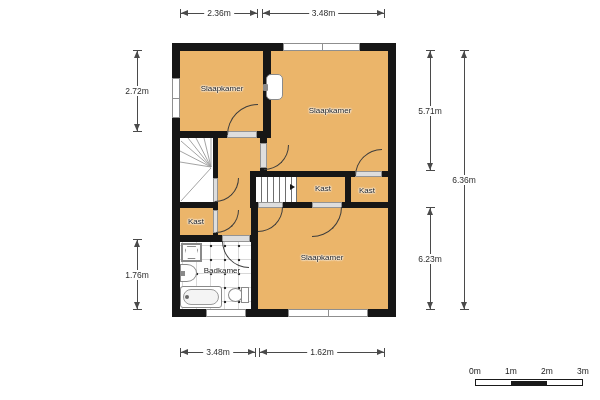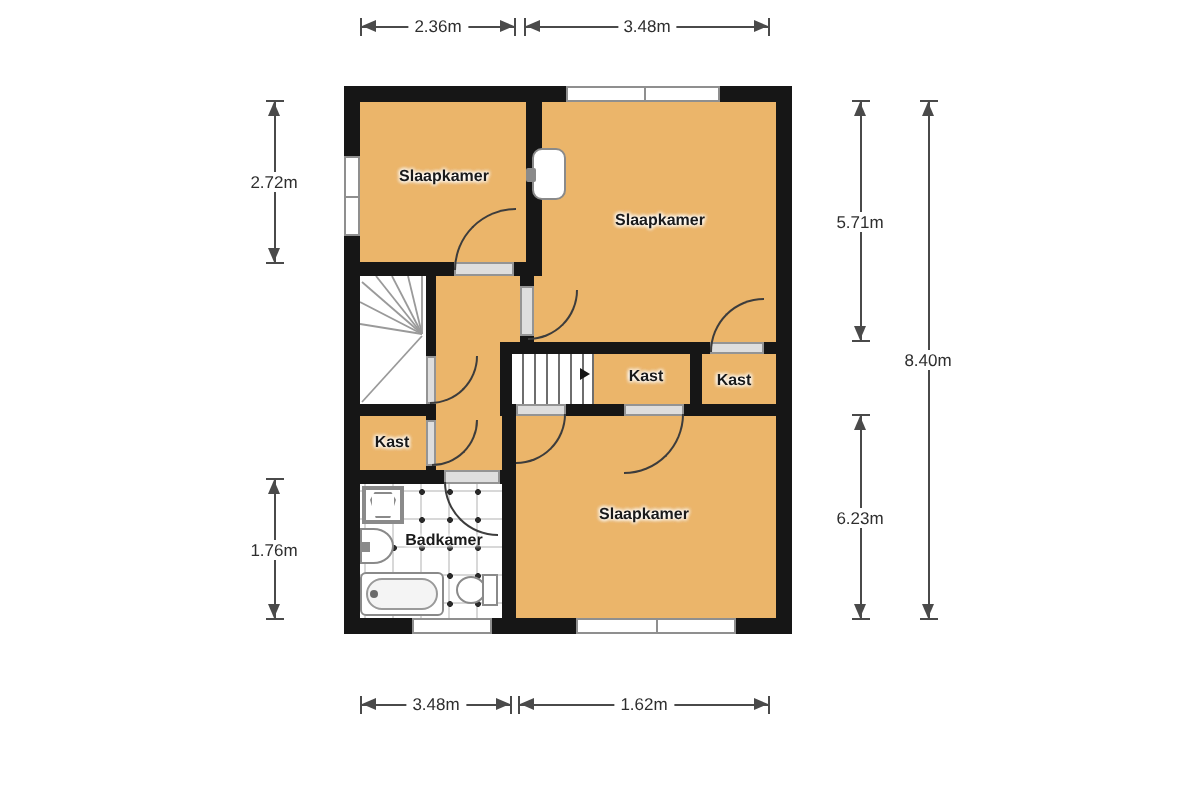--- a/index.html
+++ b/index.html
@@ -54,21 +54,21 @@
   .bathtub{left:180px;top:286px;width:42px;height:22px;border-radius:3px;}
   .bathtub .inner{position:absolute;left:2px;top:2px;right:2px;bottom:2px;border:1px solid #9a9a9a;border-radius:8px;background:#f4f4f4;}
   .bathtub .faucet{position:absolute;left:4px;top:8px;width:4px;height:4px;border-radius:50%;background:#6a6a6a;}
   .toilet-bowl{left:228px;top:288px;width:15px;height:14px;border-radius:50%;}
   .toilet-tank{left:241px;top:287px;width:8px;height:16px;}
   .sink-bedroom{left:266px;top:74px;width:17px;height:26px;border-radius:5px;}
   .sink-bedroom .tap{position:absolute;left:-4px;top:9px;width:5px;height:7px;background:#8a8a8a;border-radius:1px;}
 
   
   .room-label{transform:translate(-50%,-50%);font-size:8px;color:#1a1a1a;white-space:nowrap;
-     text-shadow:0 0 2px #fff,0 0 2px #fff,0 0 2px #fff,0 0 2px #fff;z-index:30;font-weight:bold;}
+     text-shadow:0 0 2px #fff,0 0 2px #fff,0 0 2px #fff,0 0 2px #fff;z-index:30;}
 
   
   .dim{z-index:20;}
   .dim .dline-h{position:absolute;left:0;right:0;top:0;height:1px;background:#4a4a4a;}
   .dim .dline-v{position:absolute;top:0;bottom:0;left:0;width:1px;background:#4a4a4a;}
   .dim .tick{position:absolute;background:#4a4a4a;}
   .dim.h .tick.l{left:0;top:-4px;width:1px;height:9px;}
   .dim.h .tick.r{right:0;top:-4px;width:1px;height:9px;}
   .dim.v .tick.t{top:0;left:-4px;height:1px;width:9px;}
   .dim.v .tick.b{bottom:0;left:-4px;height:1px;width:9px;}
@@ -253,17 +253,25 @@
     <span class="arr t"></span>
       <span class="arr b"></span>
     <span class="dlabel">6.23m</span>
   </div>
   <div class="abs dim v" style="left:464px;top:50px;height:260px">
     <span class="dline-v"></span>
       <span class="tick t"></span>
       <span class="tick b"></span>
     <span class="arr t"></span>
       <span class="arr b"></span>
-    <span class="dlabel">8.40m</span>
-  </div>
-
+    <span class="dlabel">6.36m</span>
+  </div>
+
+  <div class="abs scalebar">
+    <span class="slabel" style="left:0">0m</span>
+    <span class="slabel" style="left:36px">1m</span>
+    <span class="slabel" style="left:72px">2m</span>
+    <span class="slabel" style="left:108px">3m</span>
+    <span class="bar"></span>
+    <span class="seg"></span>
+  </div>
 
 </div>
 
 </body></html>

